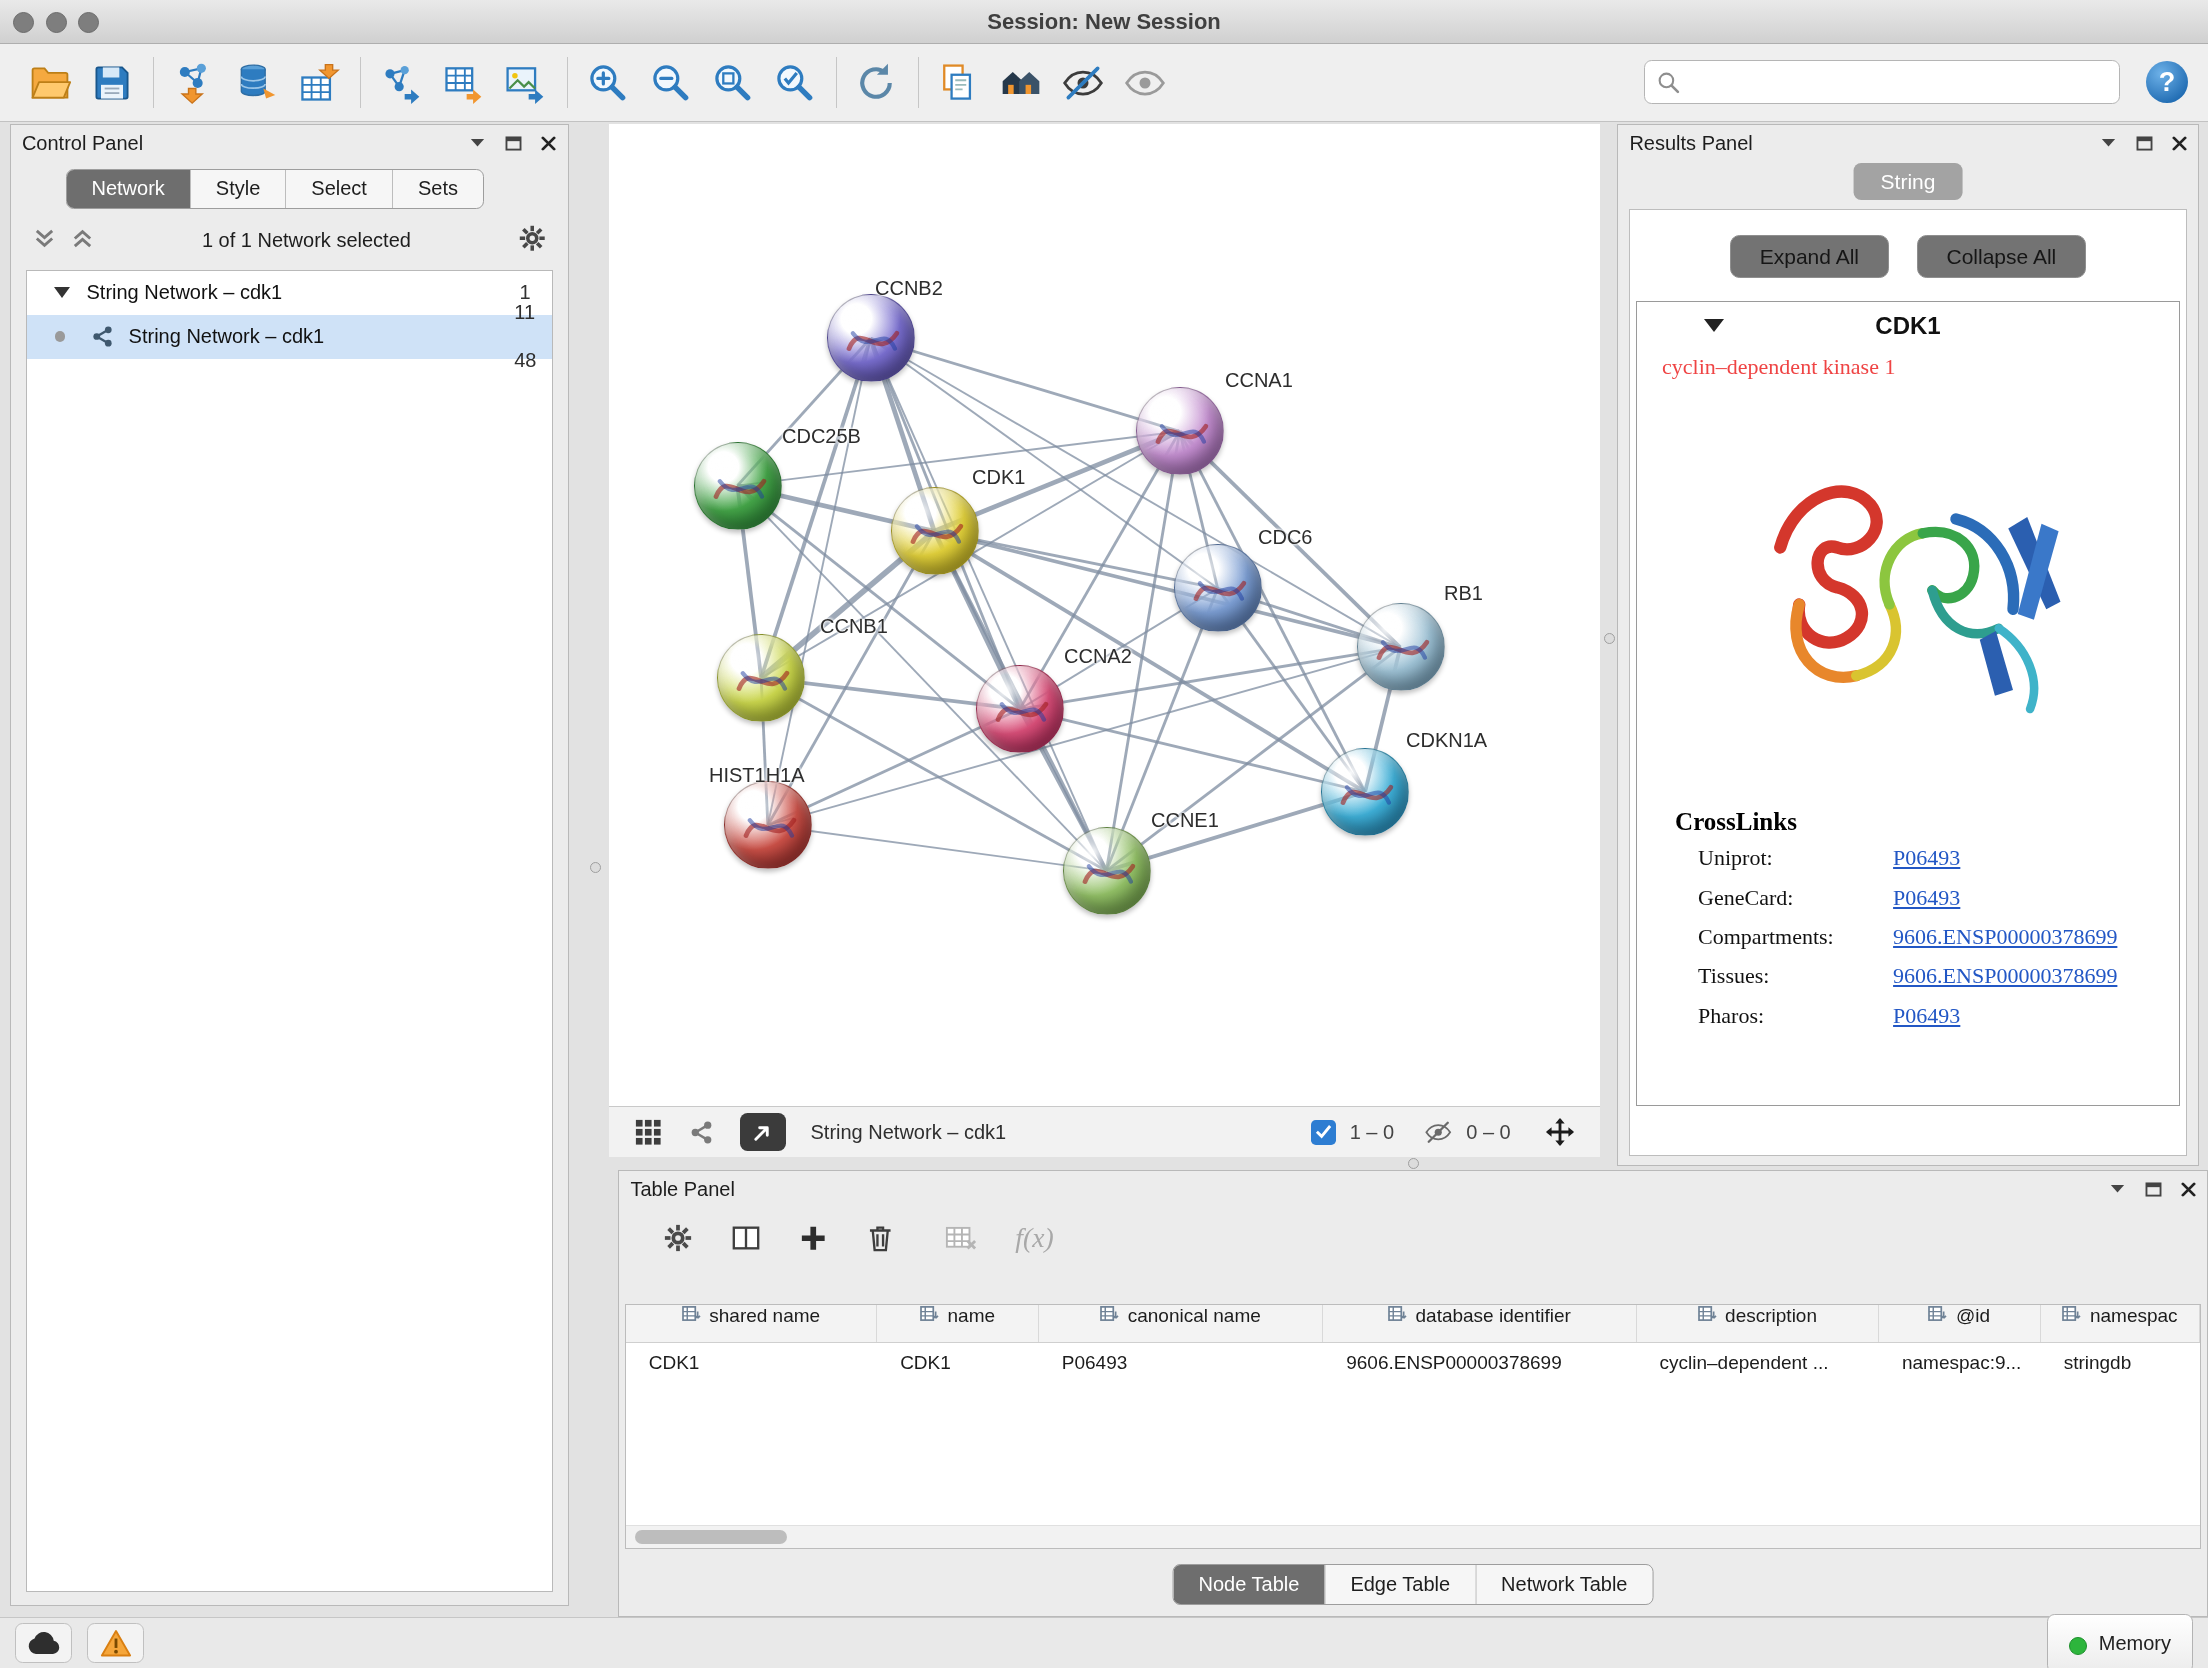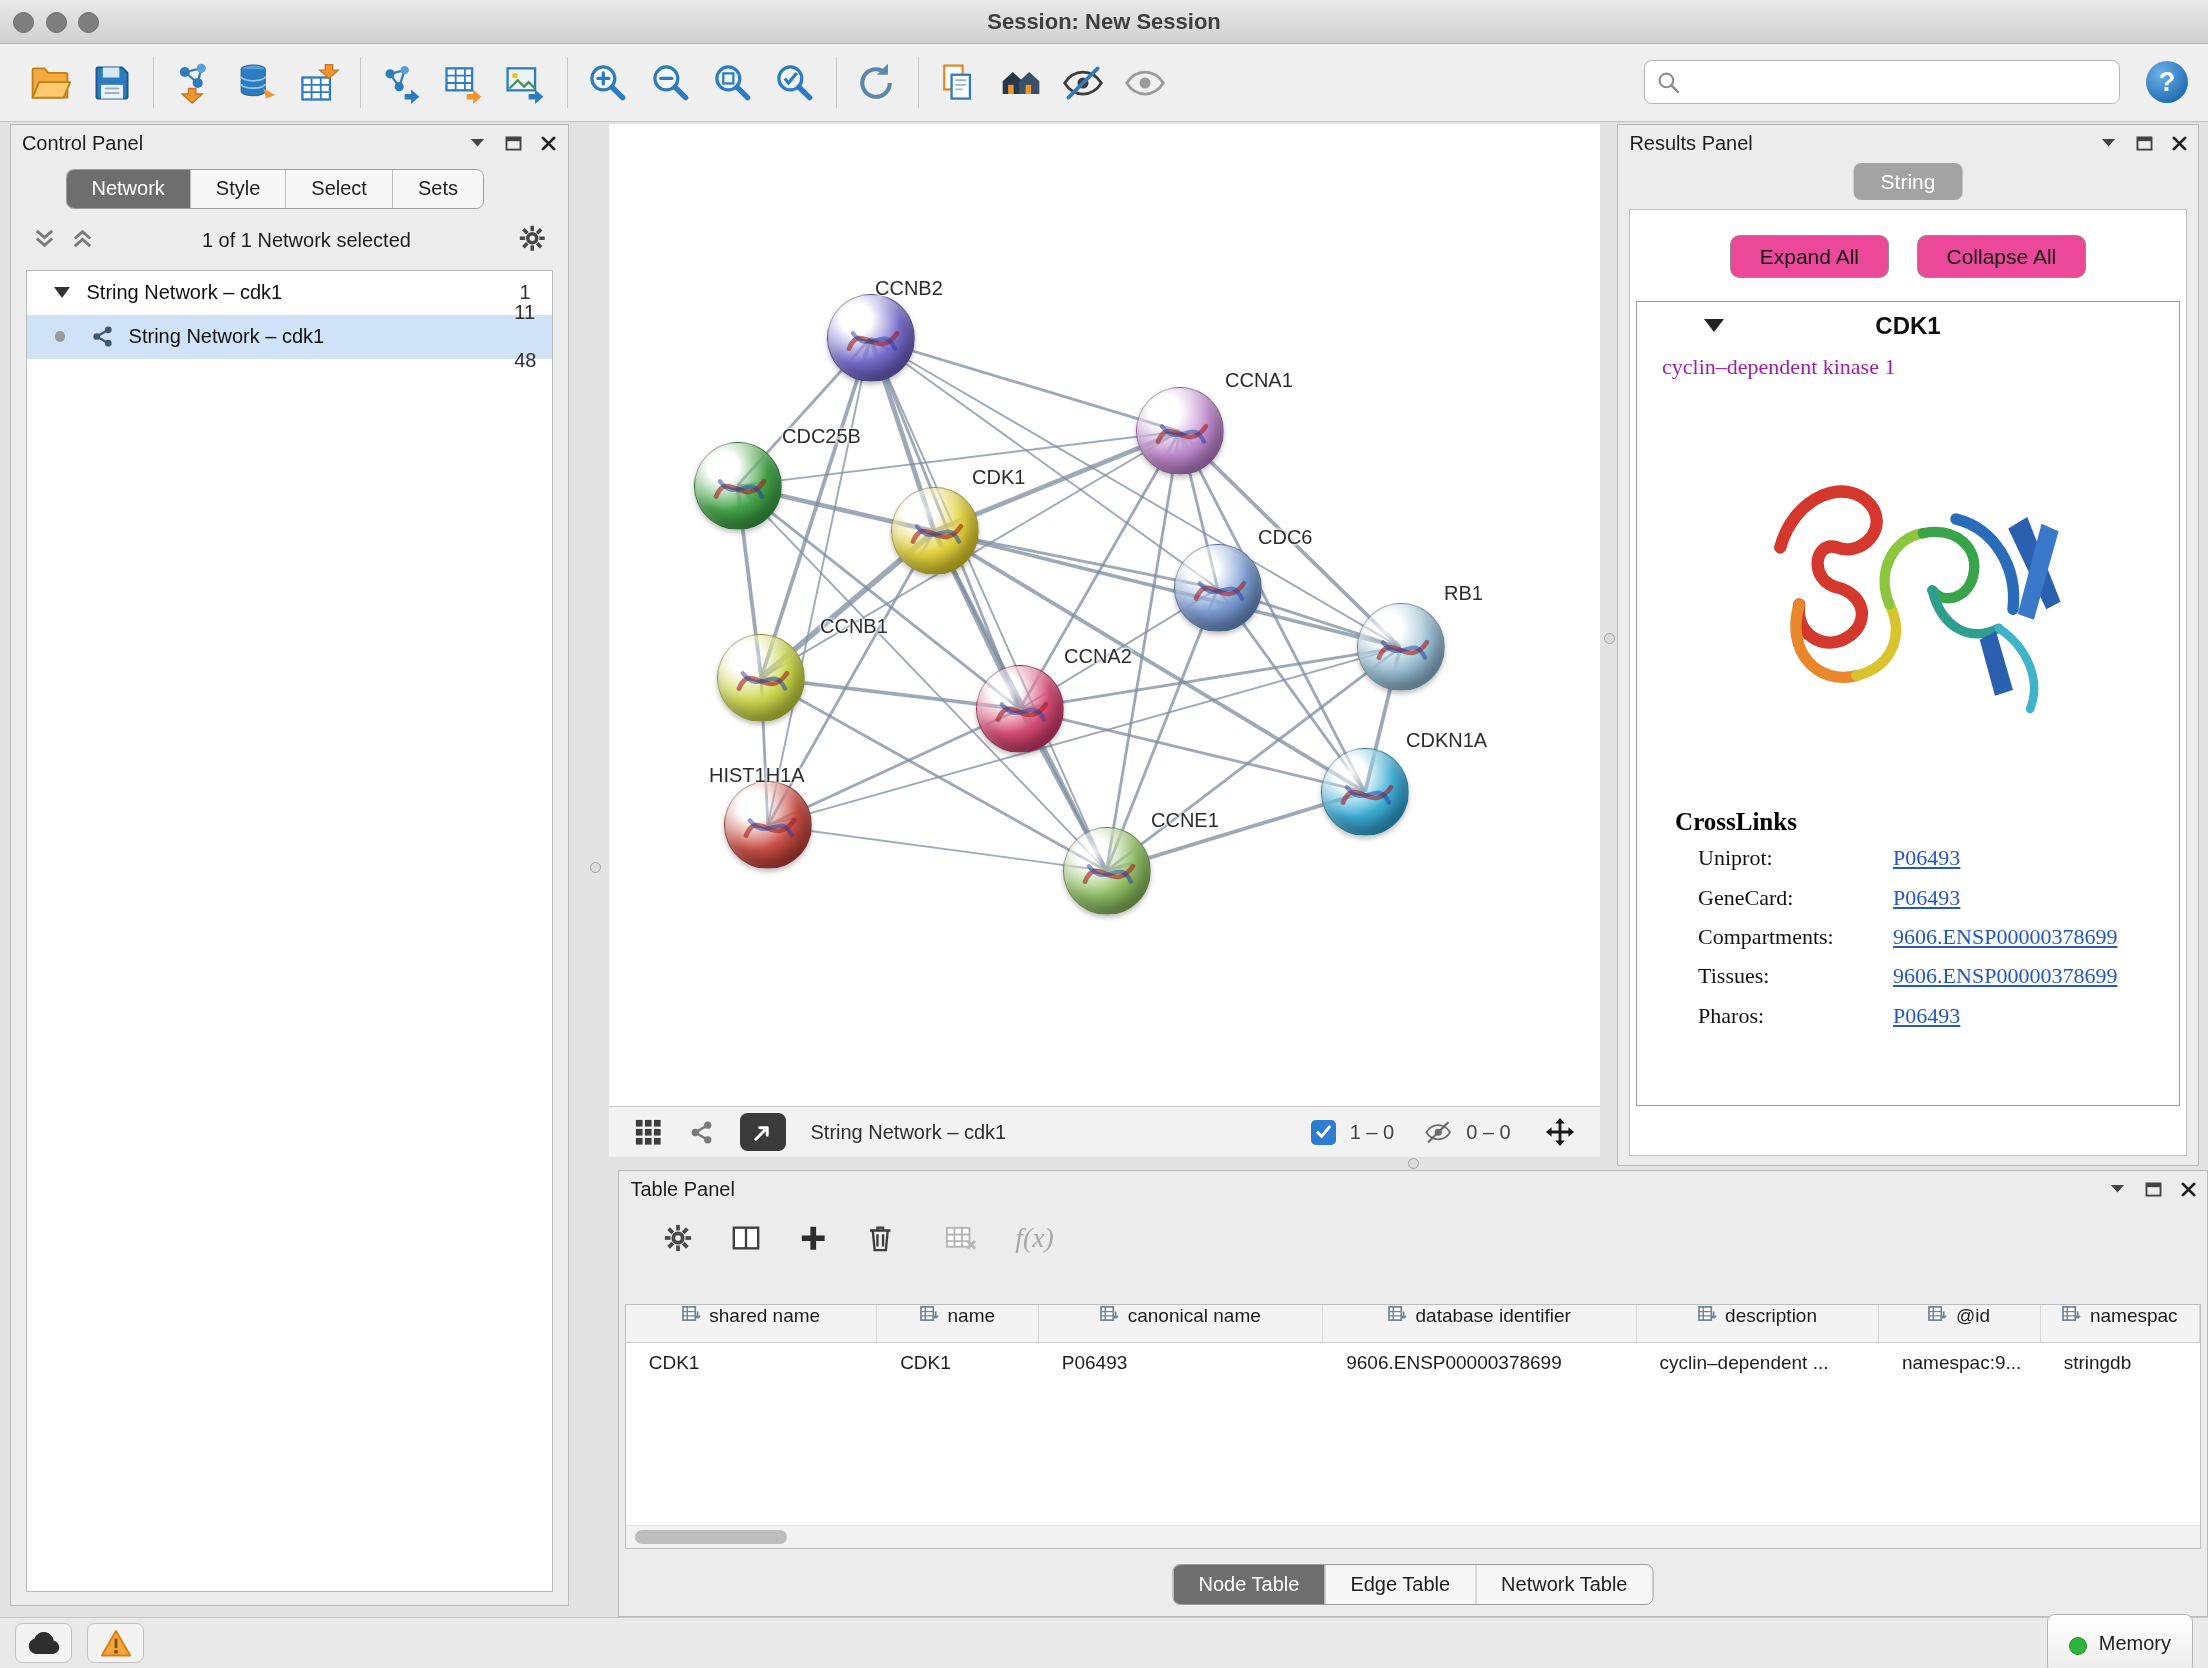--- a/index.html
+++ b/index.html
@@ -71,27 +71,27 @@
     display:flex; align-items:center; justify-content:center; }
   .nv-count { color:#444; }
 
   
   .results-panel { left:1617px; top:124px; width:582px; height:1042px; }
   .string-tab { position:absolute; top:38px; left:50%; transform:translateX(-50%); background:#a3a3a3;
     color:#fff; font-size:21px; padding:6.7px 27px; border-radius:7.6px; z-index:2; cursor:pointer; }
   .results-content { position:absolute; left:11.4px; right:11.4px; top:84px; bottom:9.5px; background:#fff; border:1px solid #bdbdbd; }
   .rp-buttons { display:flex; justify-content:center; gap:28.5px; margin-top:25px; }
   .rp-btn { font-size:21px; padding:8.6px 28.5px; border:1.9px solid #8f8f8f; border-radius:9.5px;
-    background:#ec4899; color:#161616; cursor:pointer; font-family:"Liberation Sans",sans-serif; }
+    background:#737373; color:#161616; cursor:pointer; font-family:"Liberation Sans",sans-serif; }
   .gene-box { margin:23px 5.7px 0; border:1.9px solid #9a9a9a; height:805px; background:#fff; position:relative; }
   .gene-header { position:relative; height:48px; display:flex; align-items:center; justify-content:center;
     font-size:24px; font-weight:bold; color:#111; }
   .gene-exp { position:absolute; left:67px; top:17px; width:0; height:0;
     border-left:10.5px solid transparent; border-right:10.5px solid transparent; border-top:13.3px solid #222; cursor:pointer; }
-  .gene-desc { font-family:"Liberation Serif",serif; font-size:22px; color:#a21caf; margin:3.8px 0 0 25px; }
+  .gene-desc { font-family:"Liberation Serif",serif; font-size:22px; color:#ef4444; margin:3.8px 0 0 25px; }
   .protein { display:block; margin:25px auto 0; }
   .cl-title { font-family:"Liberation Serif",serif; font-weight:bold; font-size:25px; margin:23px 0 9.5px 38px; color:#000; }
   .cl-row { display:flex; font-family:"Liberation Serif",serif; font-size:22px; margin:0 0 13.3px 61px; }
   .cl-label { width:195px; color:#111; }
   .cl-link { color:#2257c5; text-decoration:underline; cursor:pointer; }
 
   
   .table-panel { left:618px; top:1170px; width:1590px; height:447px; }
   .tp-toolbar { display:flex; align-items:center; gap:38px; padding:15px 0 5.7px 44px; }
   .tp-toolbar span { display:flex; cursor:pointer; }

